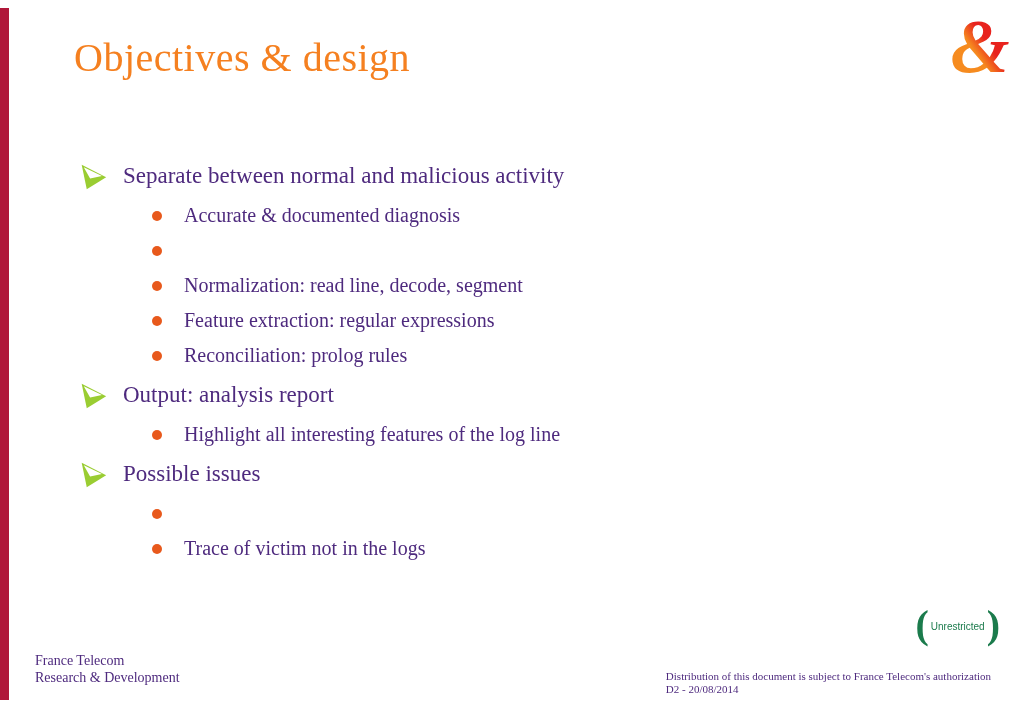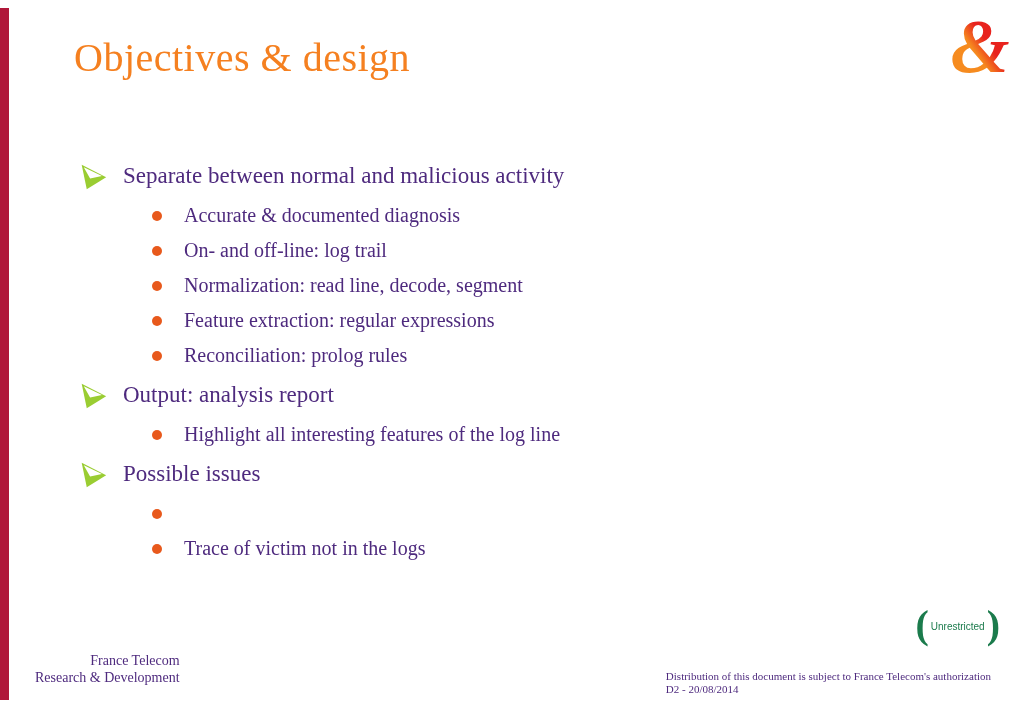--- a/index.html
+++ b/index.html
@@ -46,21 +46,21 @@
     font-family:"Liberation Serif", serif;font-size:40px;font-weight:600;
     line-height:50px;
   }
   .badge .label{
     font-family:"Liberation Sans", sans-serif;font-size:10px;
     margin:0 2px;position:relative;top:1px;
   }
   
   .footer-left{
     position:absolute;left:35px;top:653px;
-    font-size:14px;color:#4E2A7E;line-height:1.18;text-align:right;
+    font-size:14px;color:#4E2A7E;line-height:1.18;
   }
   .footer-right{
     position:absolute;right:32px;top:670px;text-align:left;
     font-size:11px;color:#4E2A7E;line-height:1.2;
   }
 </style>
 </head>
 <body>
 
 <div class="accent-stripe"></div>
@@ -91,21 +91,20 @@
     <span class="txt">Separate between normal and malicious activity</span>
   </div>
 
   <div class="row l2">
     <span class="dot"></span>
     <span class="txt">Accurate &amp; documented diagnosis</span>
   </div>
 
   <div class="row l2">
     <span class="dot"></span>
-    <span class="txt">On- and off-line: log trail</span>
   </div>
 
 
   <div class="row l2">
     <span class="dot"></span>
     <span class="txt">Normalization: read line, decode, segment</span>
   </div>
 
   <div class="row l2">
     <span class="dot"></span>

